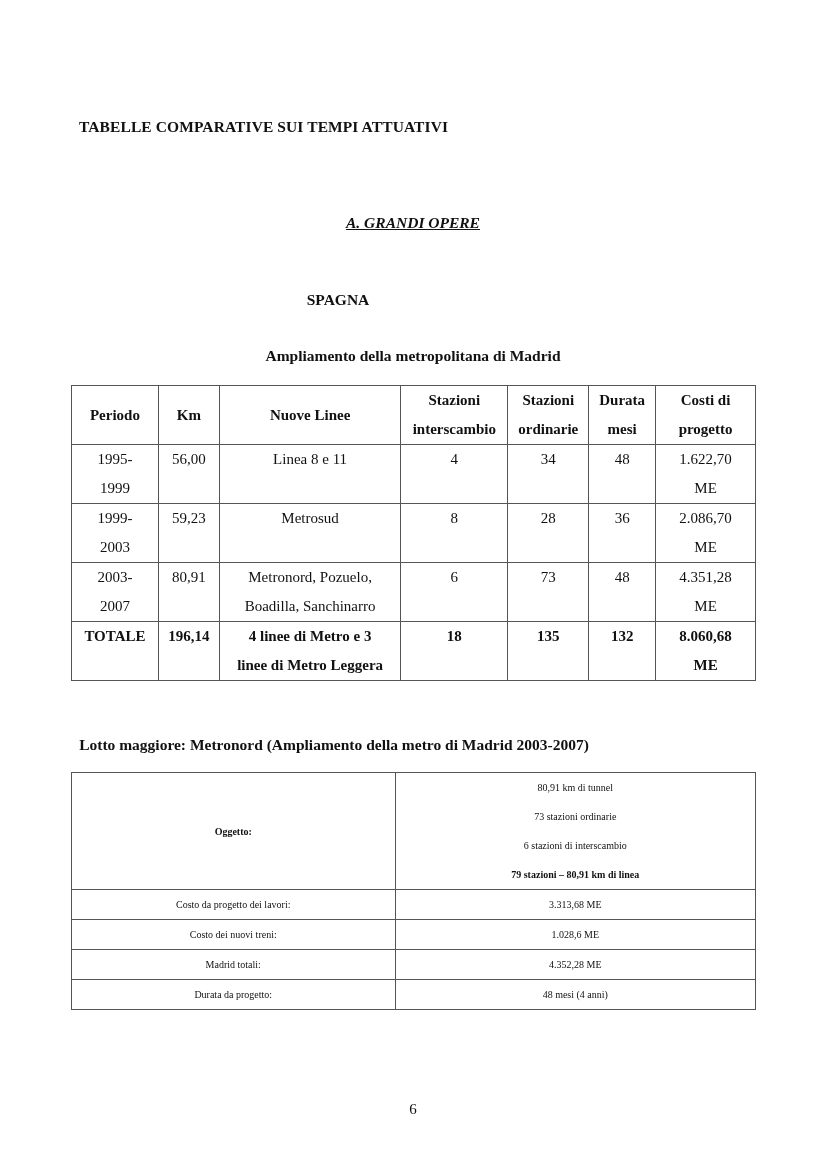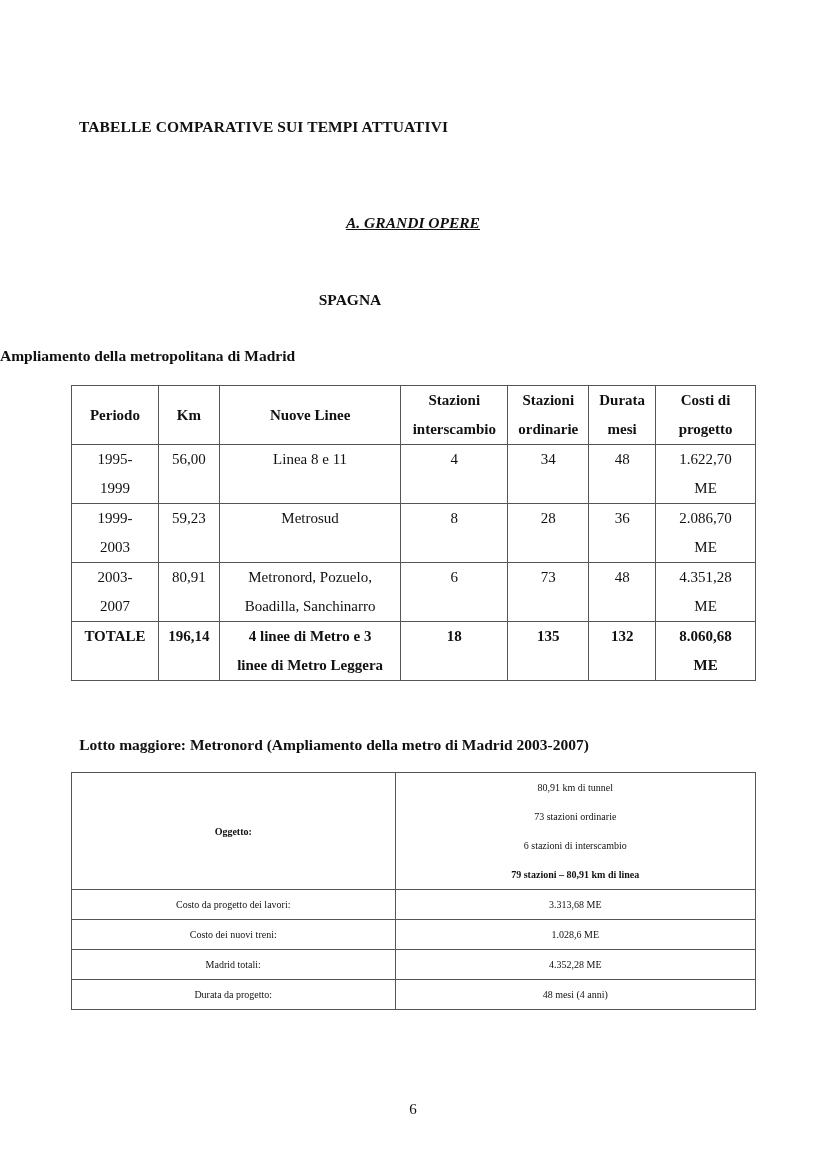--- a/index.html
+++ b/index.html
@@ -5,22 +5,22 @@
   html, body { margin: 0; padding: 0; background: #ffffff; }
   body {
     width: 826px; height: 1169px; position: relative; overflow: hidden;
     font-family: "Liberation Serif", "DejaVu Serif", serif;
     color: #111111; font-size: 15px;
   }
   .abs { position: absolute; }
   .main-title { left: 79px; top: 118px; font-weight: bold; font-size: 15.5px; letter-spacing: 0.1px; }
   .section-title { left: 0; width: 826px; top: 214px; text-align: center; font-weight: bold; font-style: italic; font-size: 15.5px; }
   .section-title span { text-decoration: underline; padding-left: 0px; }
-  .country { left: 12px; width: 676px; top: 291px; text-align: center; font-weight: bold; font-size: 15.5px; }
-  .t1-caption { left: 0; width: 826px; top: 347px; font-weight: bold; font-size: 15.5px; }
+  .country { left: 0; width: 676px; top: 291px; text-align: center; font-weight: bold; font-size: 15.5px; }
+  .t1-caption { left: 0; width: 826px; top: 347px; text-align: center; font-weight: bold; font-size: 15.5px; }
   .t2-caption { left: 0; width: 668px; top: 736px; text-align: center; font-weight: bold; font-size: 15.5px; }
   table { border-collapse: collapse; }
   .t1 { left: 71px; top: 385px; width: 685px; }
   .t1 td, .t1 th {
     border: 1px solid #555; text-align: center; vertical-align: top;
     font-size: 15px; line-height: 29px; padding: 0 4px; font-weight: normal;
   }
   .t1 th { font-weight: bold; vertical-align: middle; height: 57px; }
   .t1 tr.total td { font-weight: bold; }
   .t1 tr.data td { height: 57px; }

